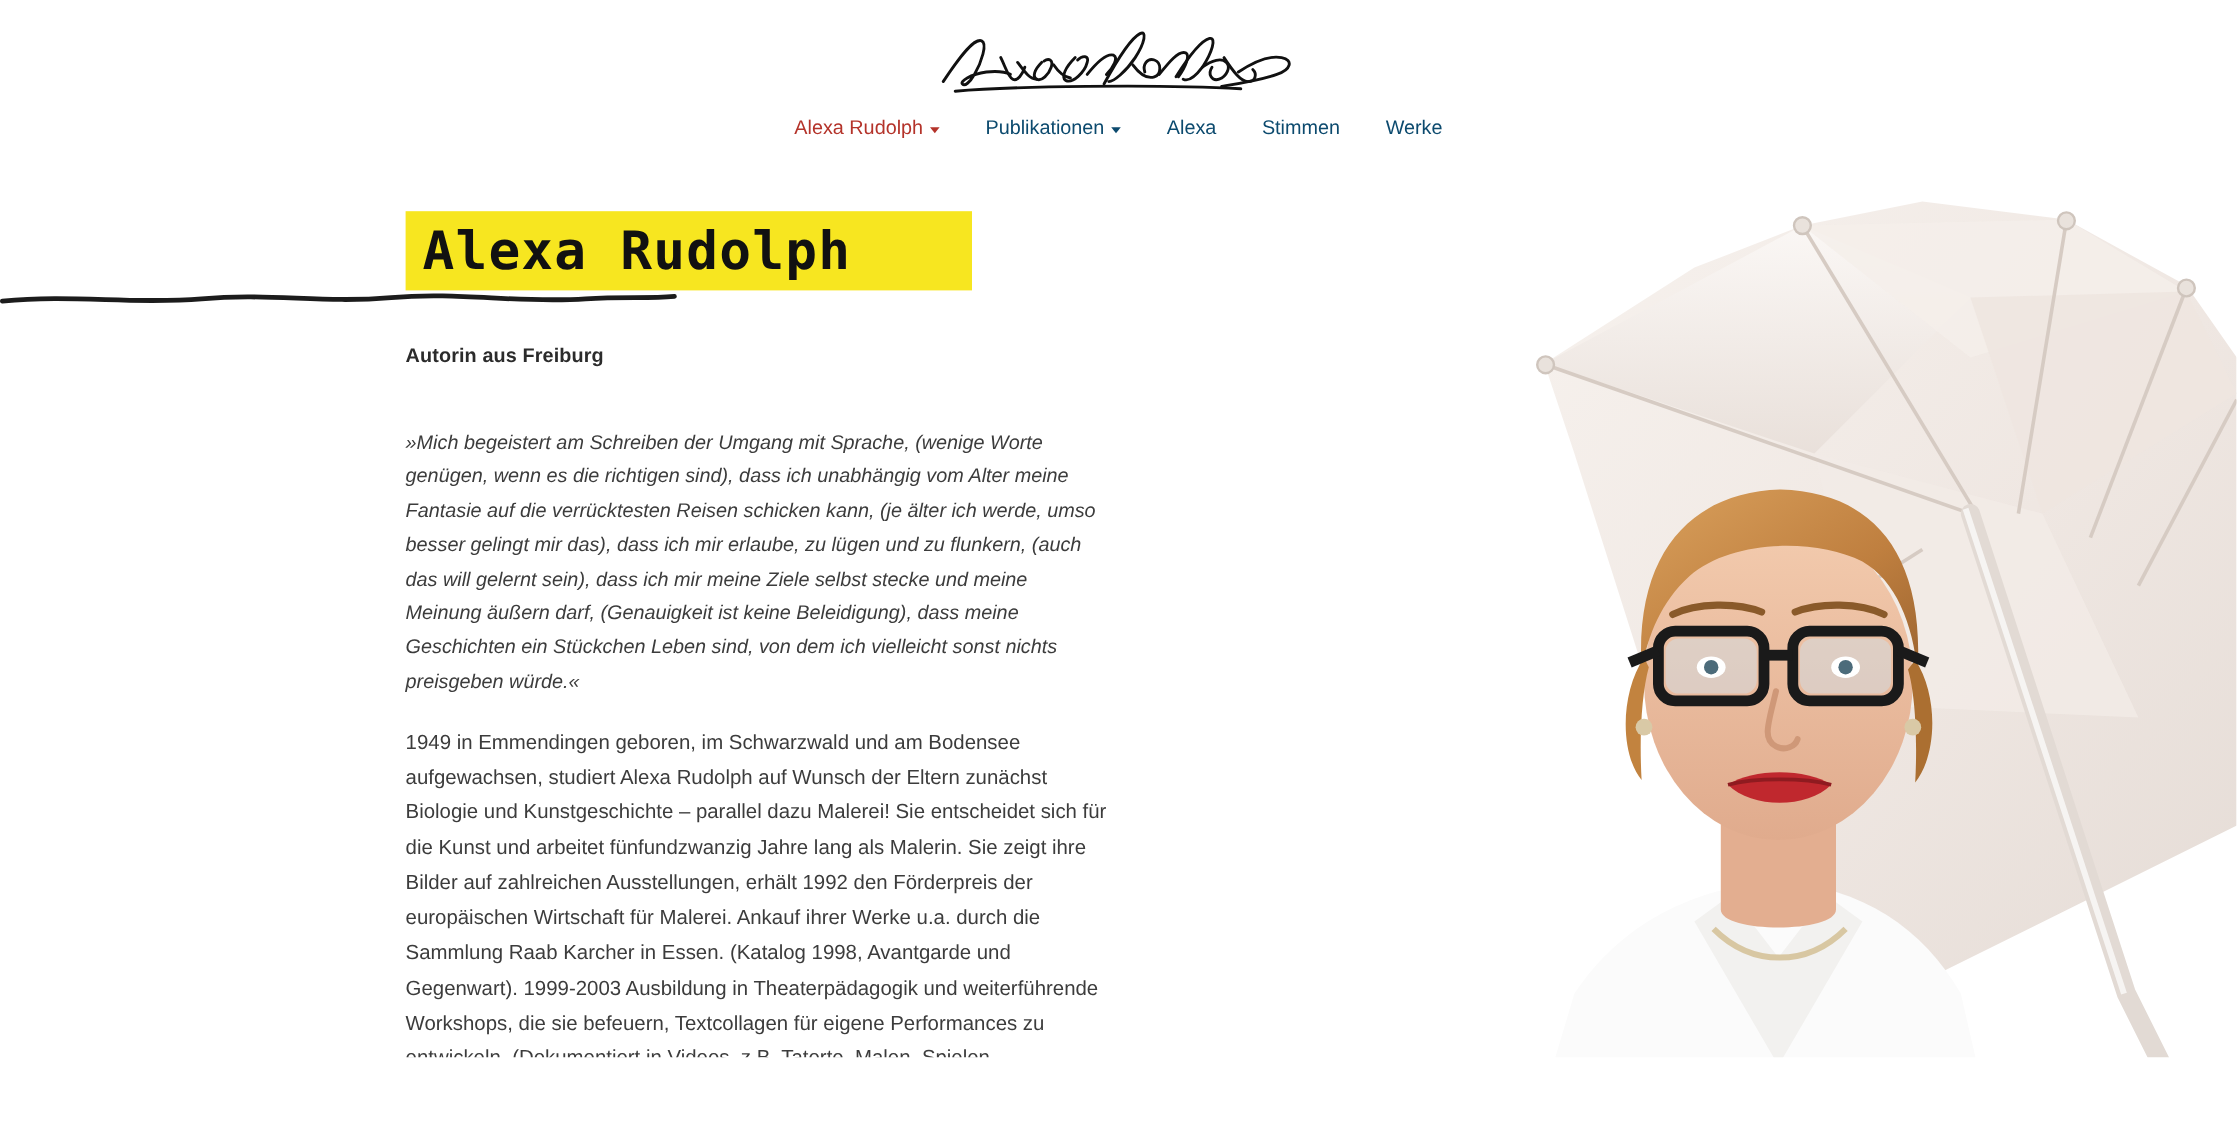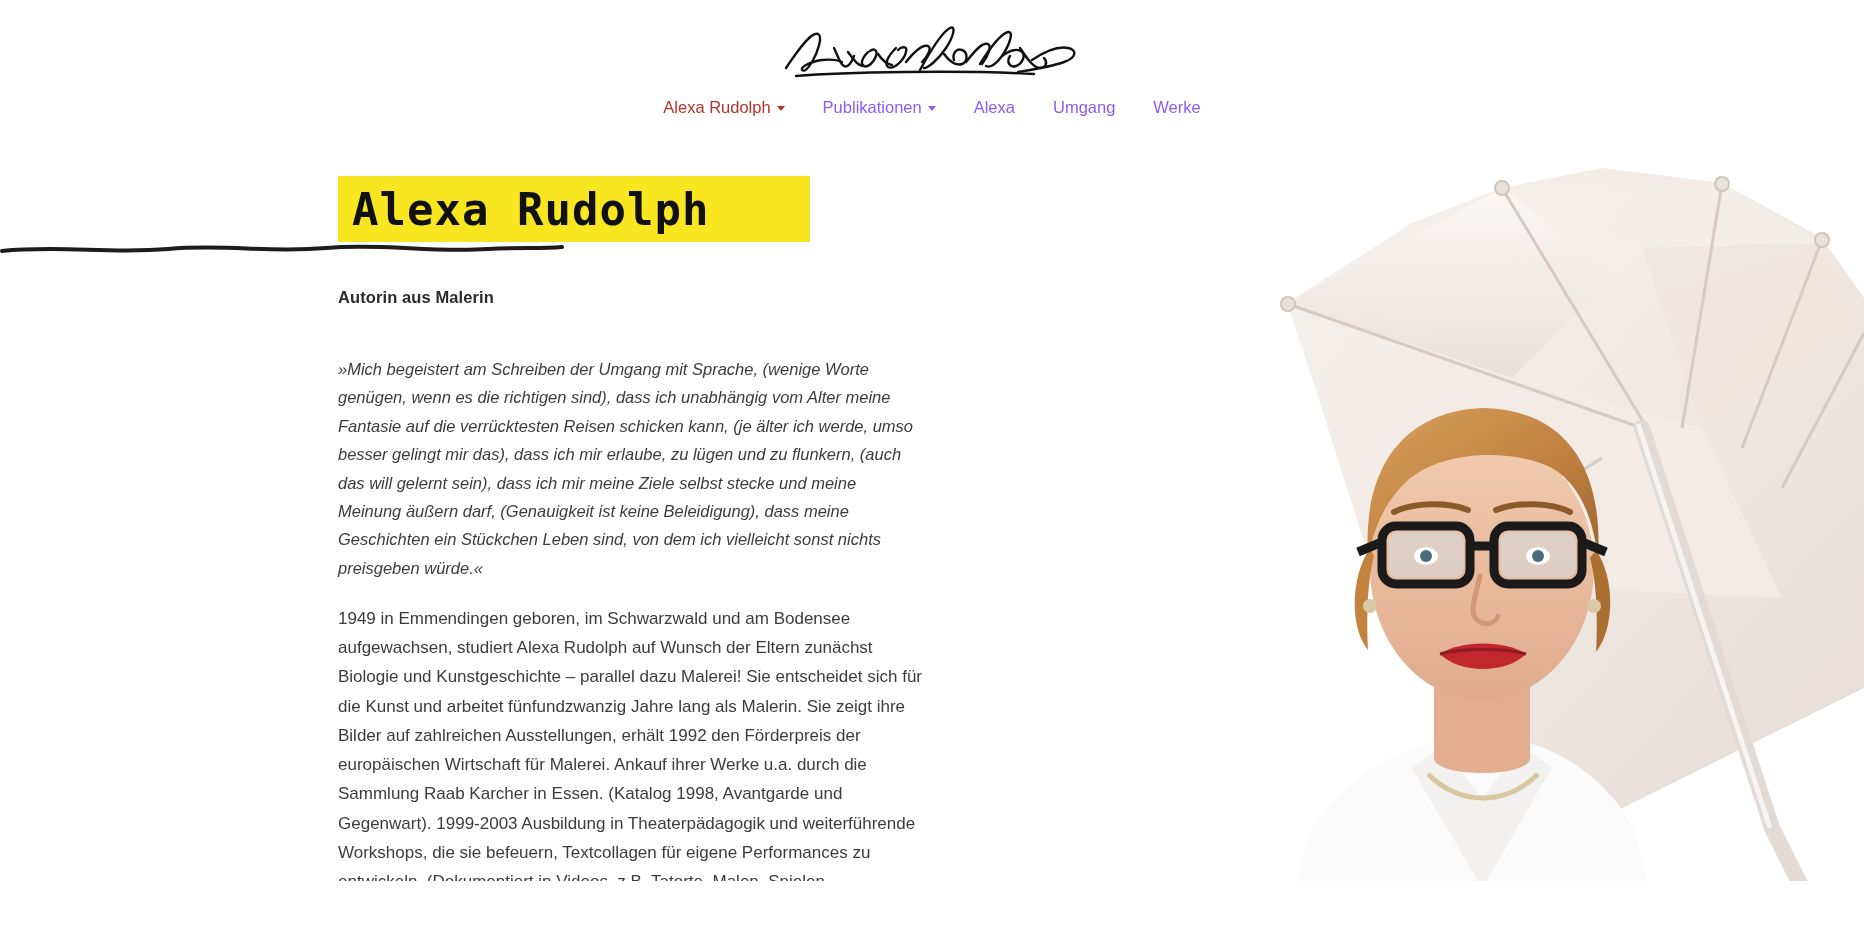--- a/index.html
+++ b/index.html
@@ -44,21 +44,21 @@
     align-items: center;
     gap: 0px;
     height: 42px;
     font-size: 16.5px;
   }
   .nav-item {
     display: flex;
     align-items: center;
     gap: 6px;
     padding: 0 19px;
-    color: #8b5cf6;
+    color: #0c4a6e;
     cursor: pointer;
     white-space: nowrap;
     line-height: 1;
   }
   .nav-item.active { color: #b4332a; }
   .nav-caret {
     display: inline-block;
     width: 0; height: 0;
     border-left: 4.5px solid transparent;
     border-right: 4.5px solid transparent;
@@ -204,21 +204,21 @@
         <span class="nav-caret"></span>
       </div>
       <div class="nav-item">
         <span>Publikationen</span>
         <span class="nav-caret"></span>
       </div>
       <div class="nav-item">
         <span>Alexa</span>
       </div>
       <div class="nav-item">
-        <span>Umgang</span>
+        <span>Stimmen</span>
       </div>
       <div class="nav-item">
         <span>Werke</span>
       </div>
     </nav>
   </header>
 
   <main class="content">
 
     <div class="hero-photo">
@@ -318,21 +318,21 @@
 
       <div class="title-block">
         <div class="title-highlight"></div>
         <h1 class="page-title">Alexa Rudolph</h1>
       </div>
 
       <svg class="squiggle" viewBox="0 0 680 22" xmlns="http://www.w3.org/2000/svg">
         <path d="M2 13 C60 7, 110 16, 168 11 C226 6, 268 15, 326 10 C384 5, 430 15, 488 11 C520 9, 540 11, 562 9" stroke="#1c1c1c" stroke-width="4" fill="none" stroke-linecap="round"></path>
       </svg>
 
-      <h2 class="subtitle">Autorin aus Malerin</h2>
+      <h2 class="subtitle">Autorin aus Freiburg</h2>
 
       <p class="quote">»Mich begeistert am Schreiben der Umgang mit Sprache, (wenige Worte genügen, wenn es die richtigen sind), dass ich unabhängig vom Alter meine Fantasie auf die verrücktesten Reisen schicken kann, (je älter ich werde, umso besser gelingt mir das), dass ich mir erlaube, zu lügen und zu flunkern, (auch das will gelernt sein), dass ich mir meine Ziele selbst stecke und meine Meinung äußern darf, (Genauigkeit ist keine Beleidigung), dass meine Geschichten ein Stückchen Leben sind, von dem ich vielleicht sonst nichts preisgeben würde.«</p>
 
       <p class="bio">1949 in Emmendingen geboren, im Schwarzwald und am Bodensee aufgewachsen, studiert Alexa Rudolph auf Wunsch der Eltern zunächst Biologie und Kunstgeschichte – parallel dazu Malerei! Sie entscheidet sich für die Kunst und arbeitet fünfundzwanzig Jahre lang als Malerin. Sie zeigt ihre Bilder auf zahlreichen Ausstellungen, erhält 1992 den Förderpreis der europäischen Wirtschaft für Malerei. Ankauf ihrer Werke u.a. durch die Sammlung Raab Karcher in Essen. (Katalog 1998, Avantgarde und Gegenwart). 1999-2003 Ausbildung in Theaterpädagogik und weiterführende Workshops, die sie befeuern, Textcollagen für eigene Performances zu entwickeln. (Dokumentiert in Videos, z.B. Tatorte, Malen, Spielen, Schreiben,1990-2010, hinter der Kamera: Bodo Kaiser, Freiburg)</p>
     </div>
 
     <div class="floating-widget"></div>
   </main>
 </div>
 

